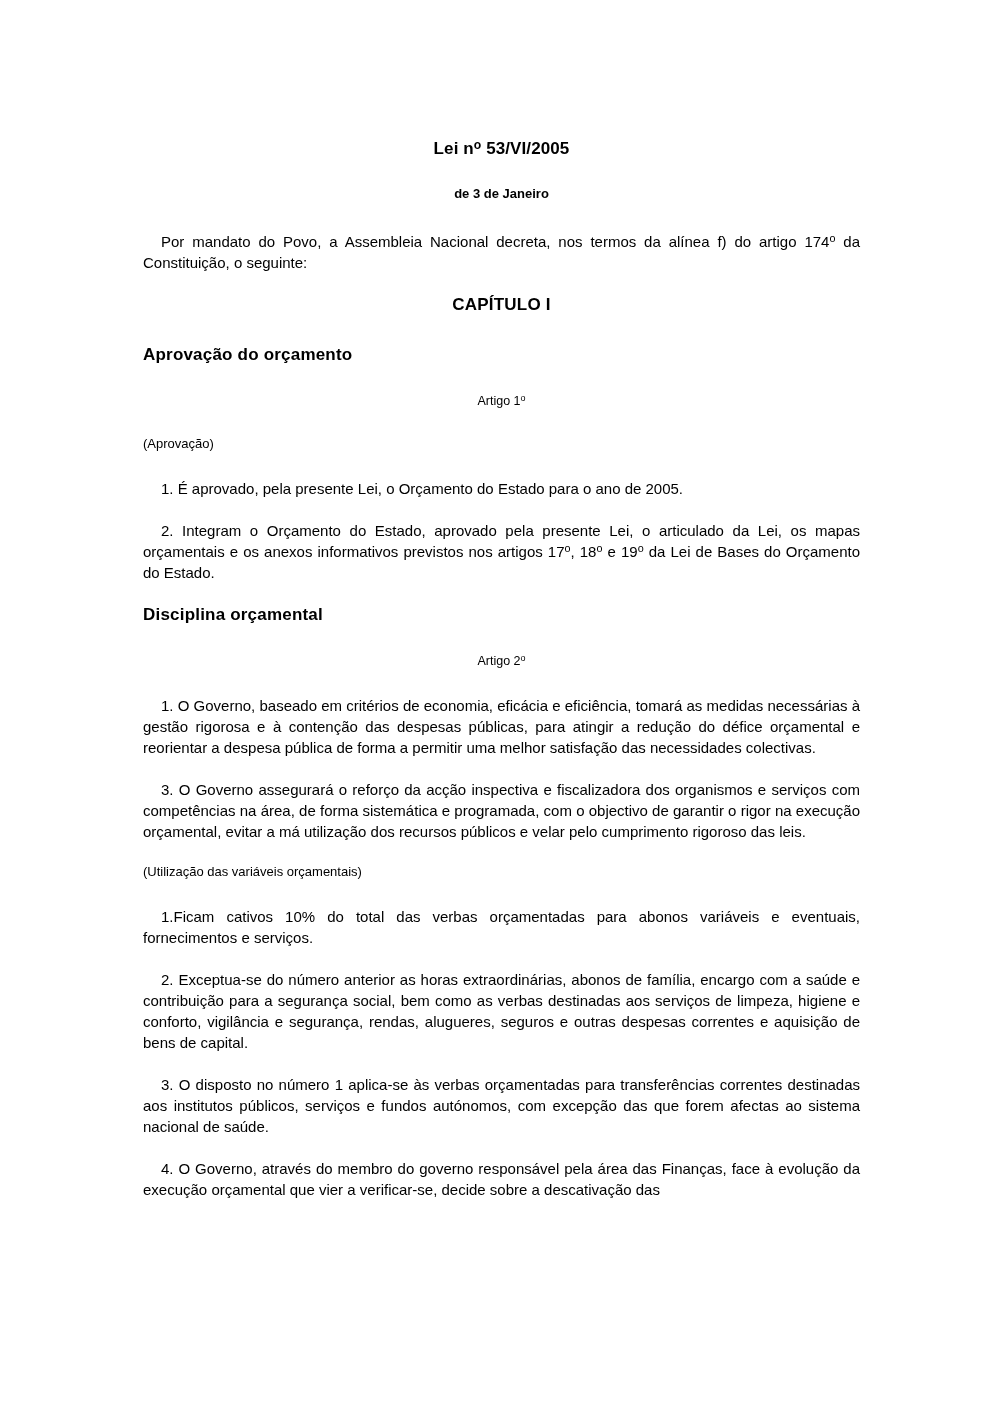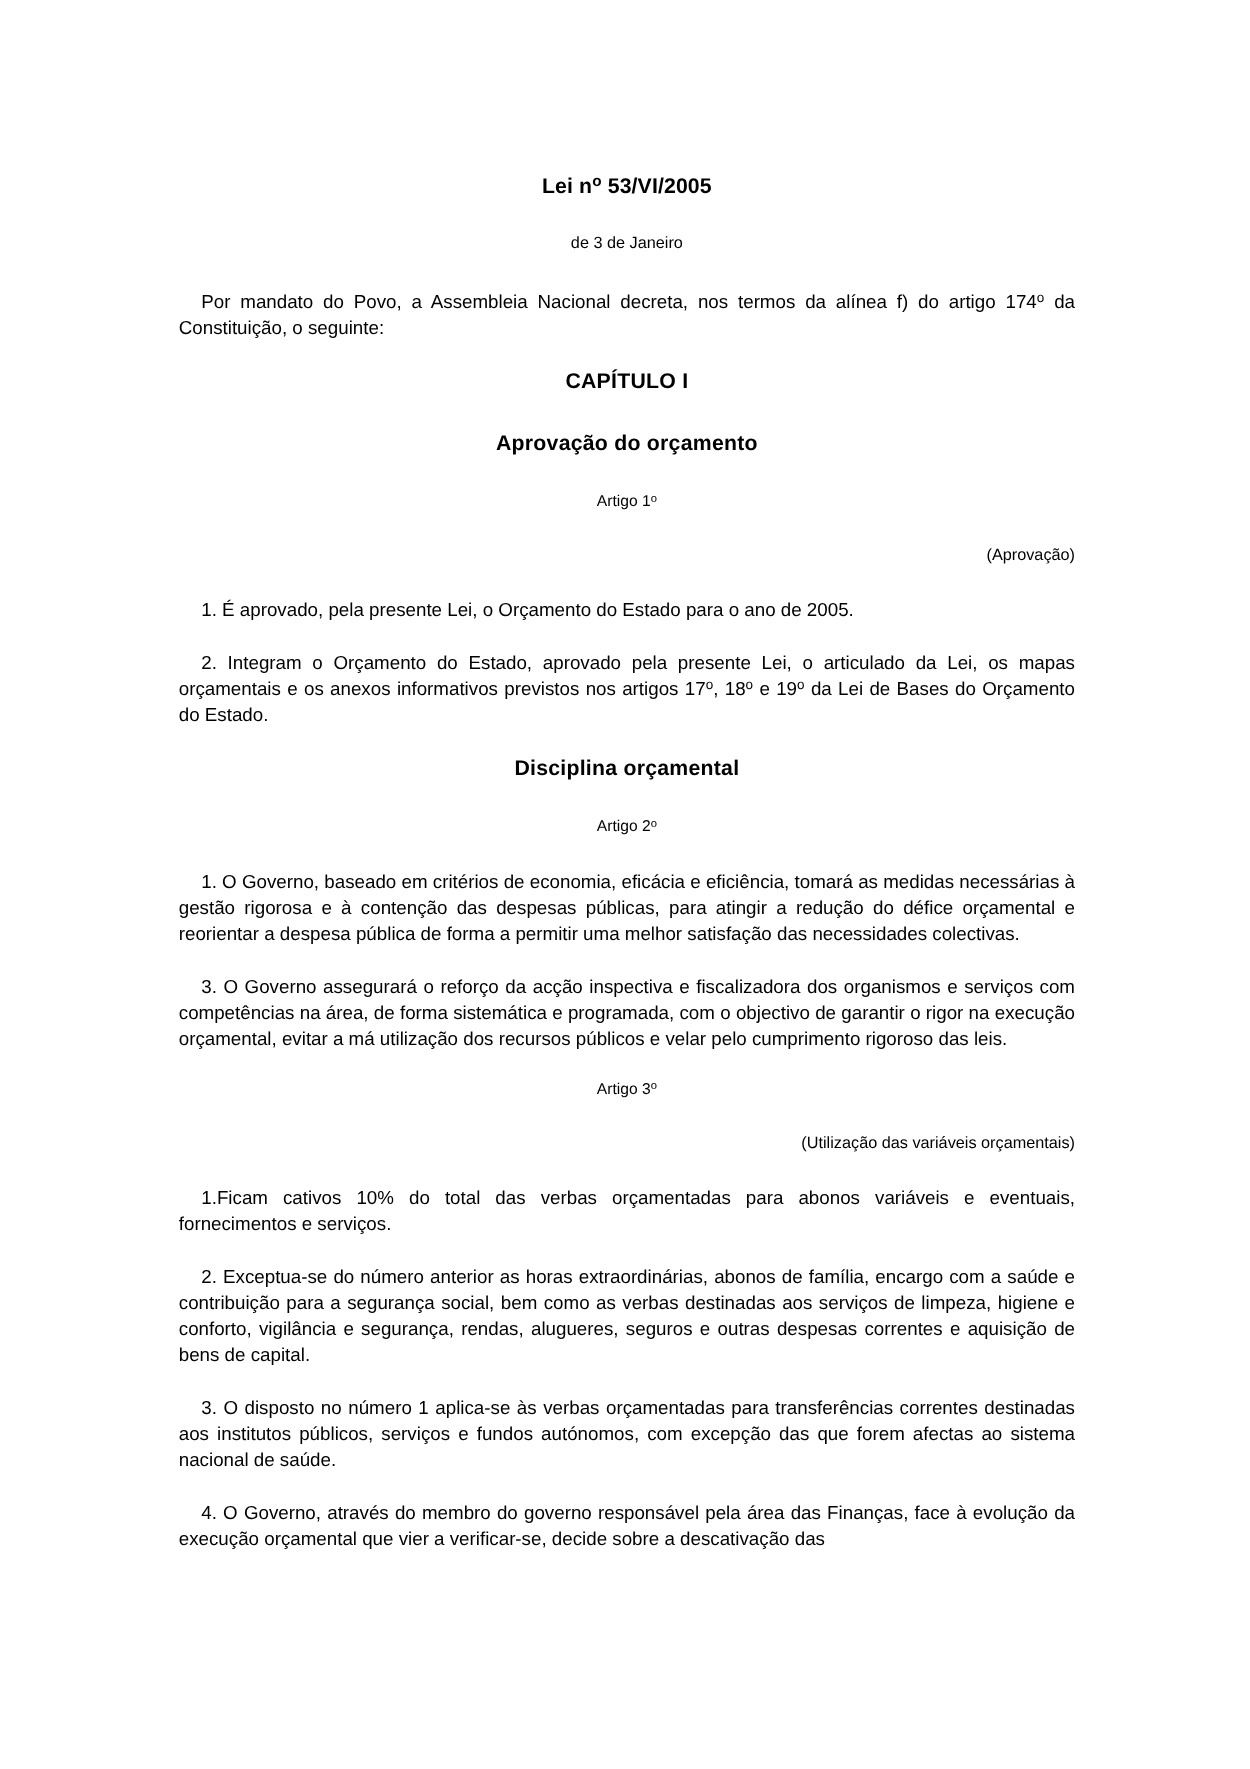--- a/index.html
+++ b/index.html
@@ -33,45 +33,45 @@
     line-height: 21px;
     text-align: center;
     letter-spacing: 0.1px;
     margin: 0 0 26px 0;
   }
   .doc-subtitle {
     font-size: 13px;
     line-height: 18px;
     text-align: center;
     margin: 0 0 28px 0;
+    font-weight: bold;
   }
   .chapter-title {
     font-size: 17px;
     line-height: 22px;
     text-align: center;
     letter-spacing: 0.2px;
     margin: 0 0 28px 0;
   }
   .chapter-subject {
     font-size: 17px;
     line-height: 22px;
-    text-align: center;
     letter-spacing: 0.2px;
     margin: 0 0 27px 0;
   }
   .article-title {
     font-size: 12.5px;
     line-height: 17px;
     text-align: center;
     margin: 0 0 25px 0;
   }
   .article-subject {
     font-size: 13px;
     line-height: 17px;
-    text-align: right;
+    text-align: left;
     margin: 0 0 26px 0;
   }
 
   
   .para {
     font-size: 15px;
     line-height: 21px;
     text-align: justify;
     text-justify: inter-word;
     margin: 0 0 21px 0;
@@ -115,21 +115,20 @@
     <h3 class="chapter-subject">Disciplina orçamental</h3>
 
     <div class="article-title">Artigo 2<sup class="ord">o</sup></div>
 
 
     <p class="para">1.  O Governo, baseado em critérios de economia, eficácia e eficiência, tomará as medidas necessárias à gestão rigorosa e à contenção das despesas públicas, para atingir a redução do défice orçamental e reorientar a despesa pública de forma a permitir uma melhor satisfação das necessidades colectivas.</p>
 
 
     <p class="para">3.  O Governo assegurará o reforço da acção inspectiva e fiscalizadora dos organismos e serviços com competências na área, de forma sistemática e programada, com o objectivo de garantir o rigor na execução orçamental, evitar a má utilização dos recursos públicos e velar pelo cumprimento rigoroso das leis.</p>
 
-    <div class="article-title">Artigo 3<sup class="ord">o</sup></div>
 
     <div class="article-subject">(Utilização das variáveis orçamentais)</div>
 
     <p class="para">1.Ficam cativos 10% do total das verbas orçamentadas para abonos variáveis e eventuais, fornecimentos e serviços.</p>
 
     <p class="para">2.  Exceptua-se do número anterior as horas extraordinárias, abonos de família, encargo com a saúde e contribuição para a segurança social, bem como as verbas destinadas aos serviços de limpeza, higiene e conforto, vigilância e segurança, rendas, alugueres, seguros e outras despesas correntes e aquisição de bens de capital.</p>
 
     <p class="para">3.  O disposto no número 1 aplica-se às verbas orçamentadas para transferências correntes destinadas aos institutos públicos, serviços e fundos autónomos, com excepção das que forem afectas ao sistema nacional de saúde.</p>
 
     <p class="para">4.  O Governo, através do membro do governo responsável pela área das Finanças, face à evolução da execução orçamental que vier a verificar-se, decide sobre a descativação das</p>

